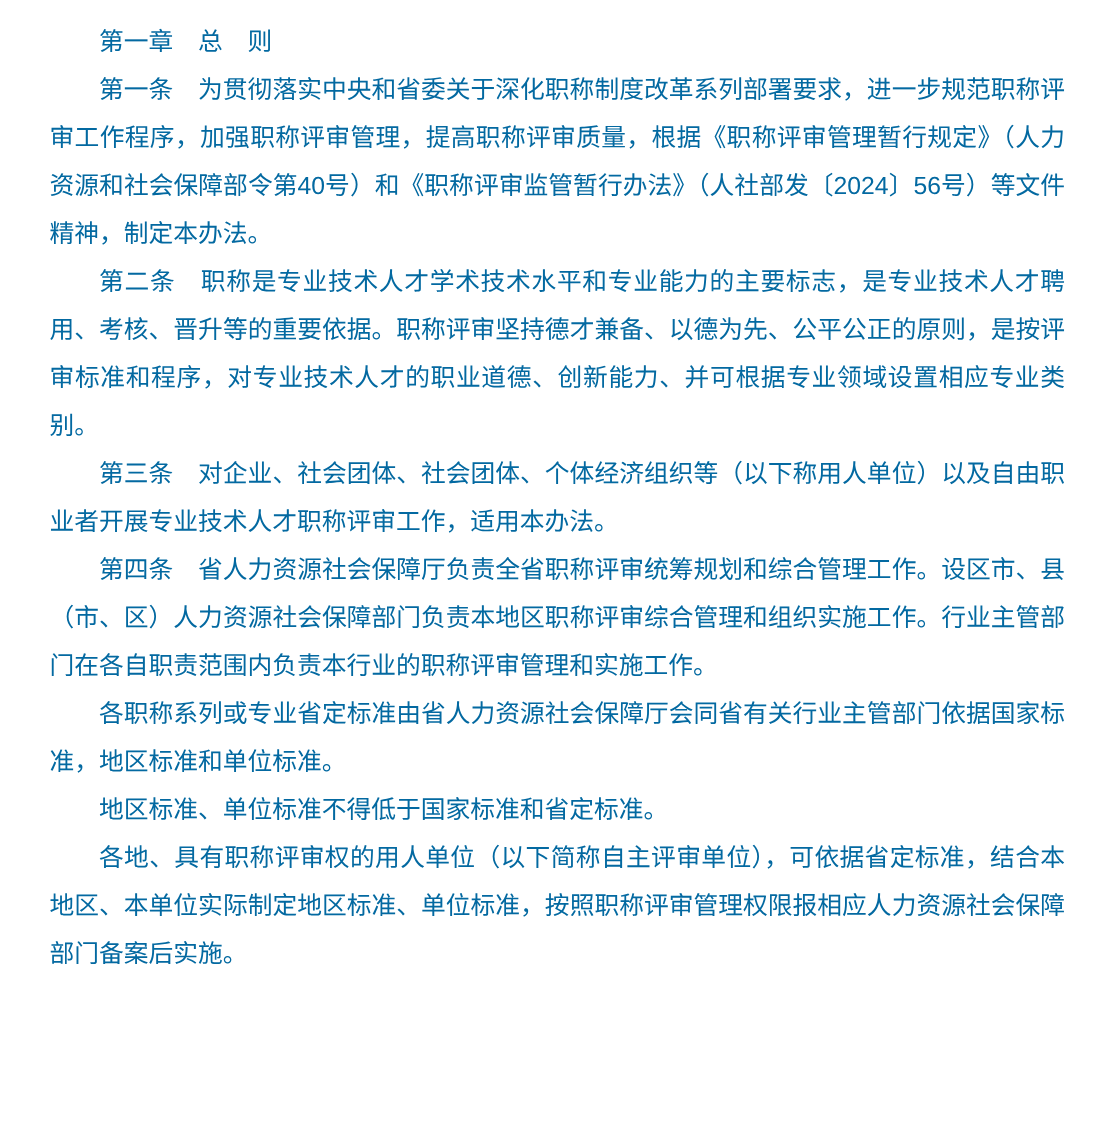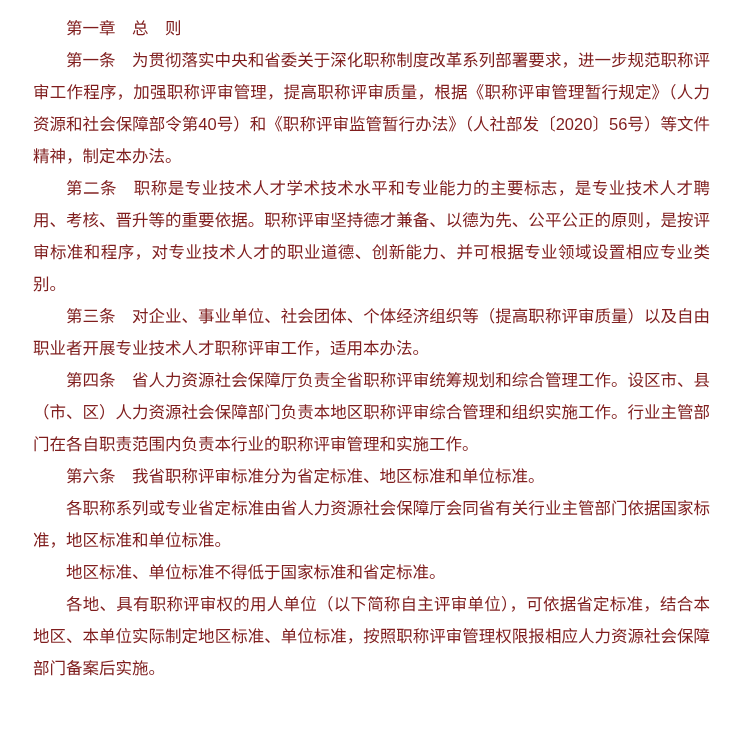--- a/index.html
+++ b/index.html
@@ -12,21 +12,21 @@
     height: 753px;
     overflow: hidden;
     font-family: "Liberation Sans", sans-serif;
   }
   .page {
     box-sizing: border-box;
     width: 741px;
     height: 753px;
     padding: 12px 31px 0 33px;
     background: #ffffff;
-    color: #7f1d1d;
+    color: #0369a1;
     font-size: 16.5px;
     line-height: 32px;
     text-align: justify;
     text-justify: inter-ideograph;
     word-break: break-all;
   }
   .para {
     margin: 0;
     padding: 0;
     text-indent: 2em;
@@ -34,29 +34,28 @@
   .chapter-heading {
     font-weight: normal;
   }
 </style>
 </head>
 <body>
 
 <div class="page">
   <p class="para chapter-heading">第一章　总　则</p>
 
-  <p class="para">第一条　为贯彻落实中央和省委关于深化职称制度改革系列部署要求，进一步规范职称评审工作程序，加强职称评审管理，提高职称评审质量，根据《职称评审管理暂行规定》（人力资源和社会保障部令第40号）和《职称评审监管暂行办法》（人社部发〔2020〕56号）等文件精神，制定本办法。</p>
+  <p class="para">第一条　为贯彻落实中央和省委关于深化职称制度改革系列部署要求，进一步规范职称评审工作程序，加强职称评审管理，提高职称评审质量，根据《职称评审管理暂行规定》（人力资源和社会保障部令第40号）和《职称评审监管暂行办法》（人社部发〔2024〕56号）等文件精神，制定本办法。</p>
 
   <p class="para">第二条　职称是专业技术人才学术技术水平和专业能力的主要标志，是专业技术人才聘用、考核、晋升等的重要依据。职称评审坚持德才兼备、以德为先、公平公正的原则，是按评审标准和程序，对专业技术人才的职业道德、创新能力、并可根据专业领域设置相应专业类别。</p>
 
-  <p class="para">第三条　对企业、事业单位、社会团体、个体经济组织等（提高职称评审质量）以及自由职业者开展专业技术人才职称评审工作，适用本办法。</p>
+  <p class="para">第三条　对企业、社会团体、社会团体、个体经济组织等（以下称用人单位）以及自由职业者开展专业技术人才职称评审工作，适用本办法。</p>
 
   <p class="para">第四条　省人力资源社会保障厅负责全省职称评审统筹规划和综合管理工作。设区市、县（市、区）人力资源社会保障部门负责本地区职称评审综合管理和组织实施工作。行业主管部门在各自职责范围内负责本行业的职称评审管理和实施工作。</p>
 
 
-  <p class="para">第六条　我省职称评审标准分为省定标准、地区标准和单位标准。</p>
 
   <p class="para">各职称系列或专业省定标准由省人力资源社会保障厅会同省有关行业主管部门依据国家标准，地区标准和单位标准。</p>
 
   <p class="para">地区标准、单位标准不得低于国家标准和省定标准。</p>
 
   <p class="para">各地、具有职称评审权的用人单位（以下简称自主评审单位），可依据省定标准，结合本地区、本单位实际制定地区标准、单位标准，按照职称评审管理权限报相应人力资源社会保障部门备案后实施。</p>
 </div>
 
 </body></html>

